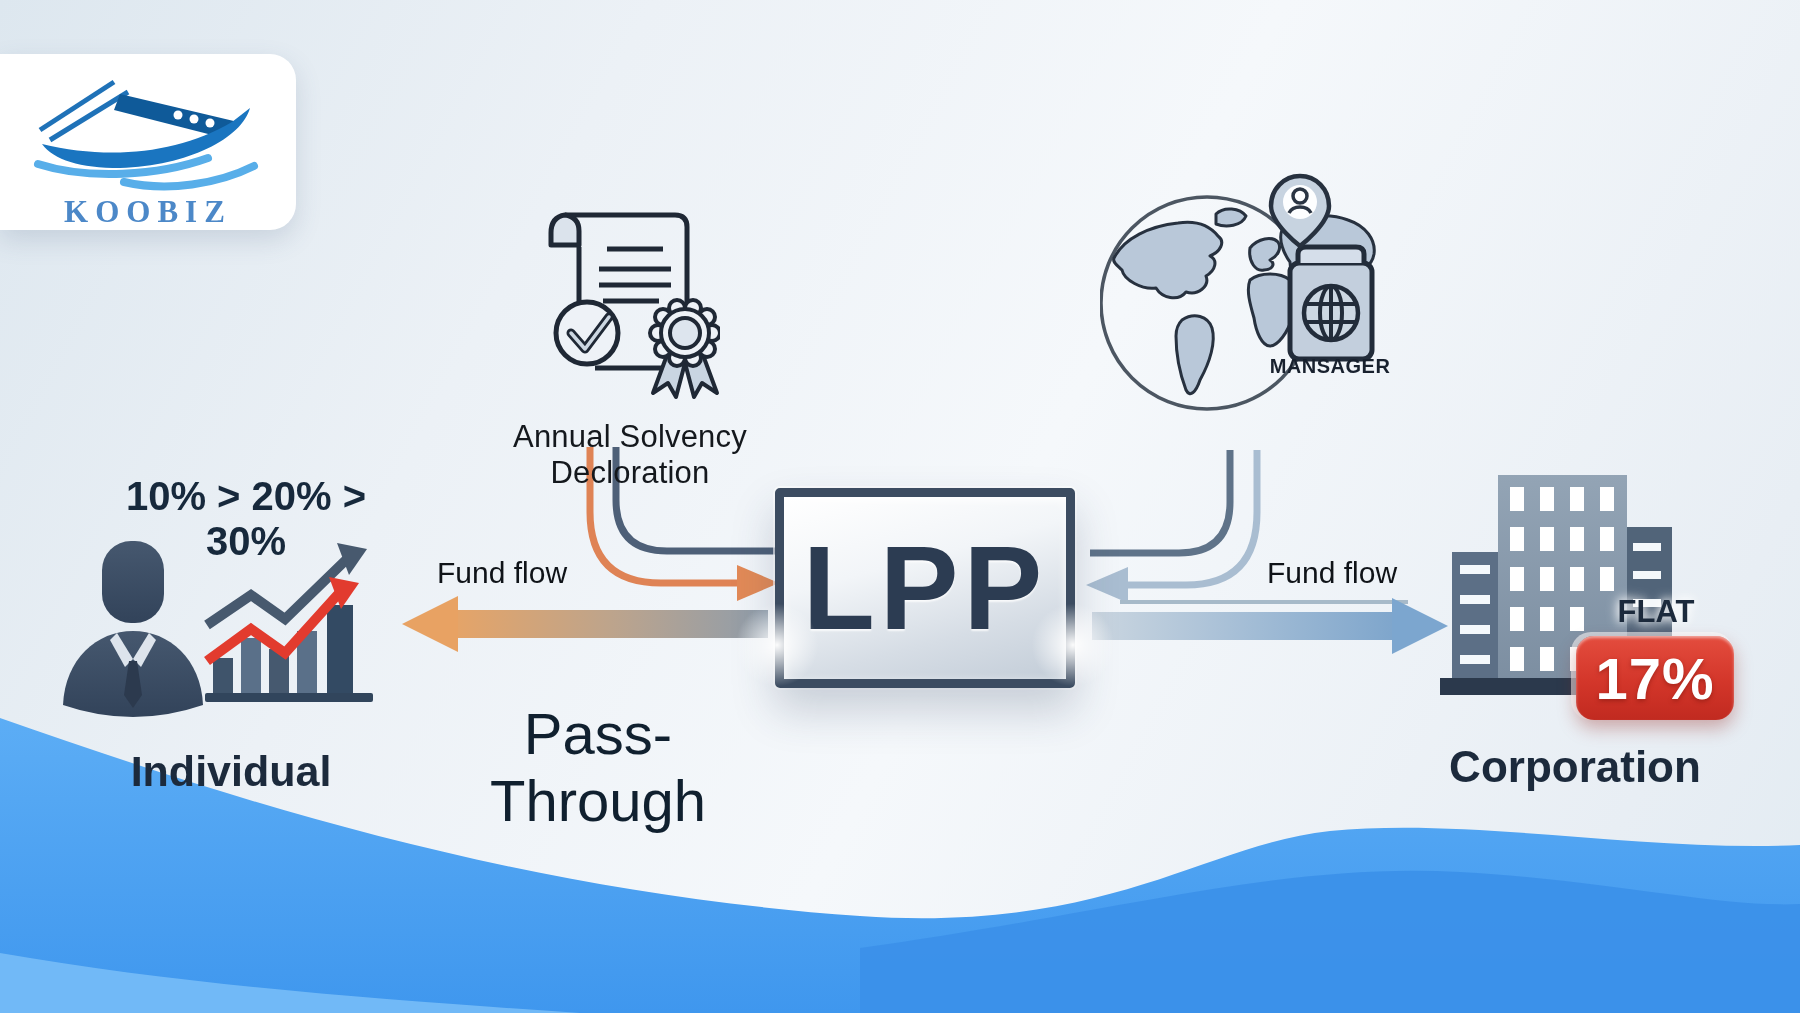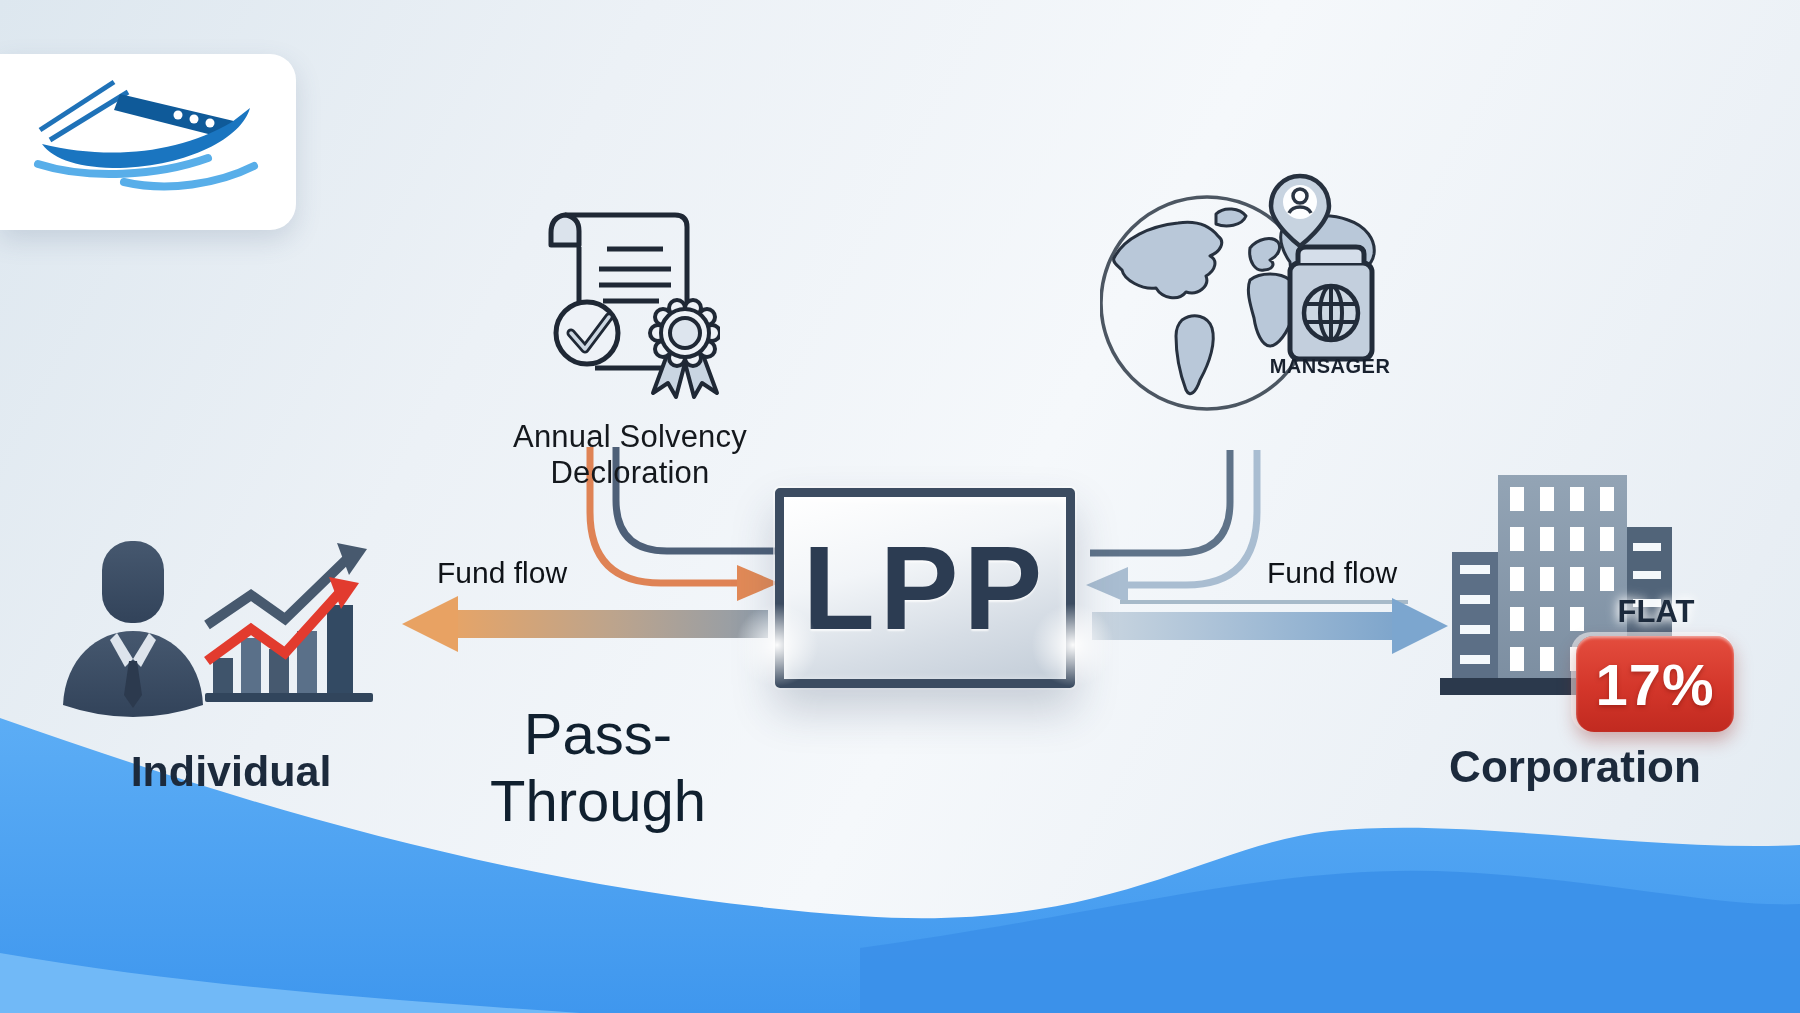--- a/index.html
+++ b/index.html
@@ -50,21 +50,21 @@
     font-size:40px;font-weight:bold;color:#17293c;}
   .individual-label{left:66px;top:740px;width:330px;text-align:center;
     font-size:43px;font-weight:bold;color:#1c2a3c;margin-top:7px;}
 
   
   .corporation-label{left:1410px;top:742px;width:330px;text-align:center;
     font-size:44px;font-weight:bold;color:#1c2a3c;}
   .flat-label{left:1596px;top:594px;width:120px;text-align:center;
     font-size:31px;font-weight:bold;color:#1c2a3c;
     text-shadow:0 0 10px #fff,0 0 14px #fff;}
-  .tax-badge{left:1576px;top:636px;width:158px;height:96px;border-radius:18px;
+  .tax-badge{left:1576px;top:636px;width:158px;height:84px;border-radius:18px;
     background:linear-gradient(180deg,#e44d3e 0%,#d3362a 55%,#c12a20 100%);
     box-shadow:0 8px 18px rgba(150,35,25,.35), inset 0 2px 3px rgba(255,255,255,.5), -3px -2px 0 2px rgba(255,255,255,.55);
     display:flex;align-items:center;justify-content:center;}
   .tax-rate{font-size:58px;font-weight:bold;color:#ffffff;letter-spacing:1px;
     text-shadow:0 2px 4px rgba(120,20,12,.5);}
 </style>
 </head>
 <body>
 
 <div class="stage">
@@ -86,20 +86,21 @@
       <path d="M12,58 L86,10" stroke="#1f72b8" stroke-width="5" fill="none"></path>
       <path d="M22,68 L100,20" stroke="#1f72b8" stroke-width="5" fill="none"></path>
       <path d="M92,22 L210,50 L188,64 L86,38 Z" fill="#0f5a99"></path>
       <circle cx="150" cy="43" r="4.5" fill="#fff"></circle>
       <circle cx="166" cy="47" r="4.5" fill="#fff"></circle>
       <circle cx="182" cy="51" r="4.5" fill="#fff"></circle>
       <path d="M14,72 C80,88 150,82 204,50 L222,36 C214,66 160,94 92,96 C52,96 26,88 14,72 Z" fill="#1a75c0"></path>
       <path d="M10,92 C60,108 130,104 180,86" stroke="#58aee9" stroke-width="8" stroke-linecap="round" fill="none"></path>
       <path d="M96,110 C140,120 190,112 226,94" stroke="#58aee9" stroke-width="8" stroke-linecap="round" fill="none"></path>
     </svg>
+    <div class="abs logo-text">KOOBIZ</div>
   </div>
 
   <svg class="abs" style="left:0;top:0;width:1800px;height:1013px" viewBox="0 0 1800 1013">
     <defs>
       <linearGradient id="leftBody" x1="0" y1="0" x2="1" y2="0">
         <stop offset="0" stop-color="#e5a468"></stop>
           <stop offset="0.5" stop-color="#bda48c"></stop>
           <stop offset="1" stop-color="#8f9dab"></stop>
       </linearGradient>
       <linearGradient id="leftThin" x1="0" y1="0" x2="1" y2="0">
@@ -197,20 +198,21 @@
   <div class="abs lpp-box">
     <span class="lpp-text">LPP</span>
   </div>
   <div class="abs flare flare-left"></div>
   <div class="abs flare flare-right"></div>
 
   <div class="abs flow-label fund-left">Fund flow</div>
   <div class="abs flow-label fund-right">Fund flow</div>
   <div class="abs mechanism-label">Pass-Through</div>
 
+  <div class="abs rates-label">10% &gt; 20% &gt; 30%</div>
   <svg class="abs" style="left:55px;top:533px;width:330px;height:240px" viewBox="0 0 330 240">
     <defs>
       <linearGradient id="personG" x1="0" y1="0" x2="0" y2="1">
         <stop offset="0" stop-color="#46586f"></stop>
           <stop offset="1" stop-color="#32435a"></stop>
       </linearGradient>
     </defs>
     <g>
       <rect x="47" y="8" width="62" height="82" rx="29" fill="url(#personG)"></rect>
       <path d="M8,172 C10,126 42,98 78,98 C114,98 146,126 148,172 Q78,196 8,172 Z" fill="url(#personG)"></path>

